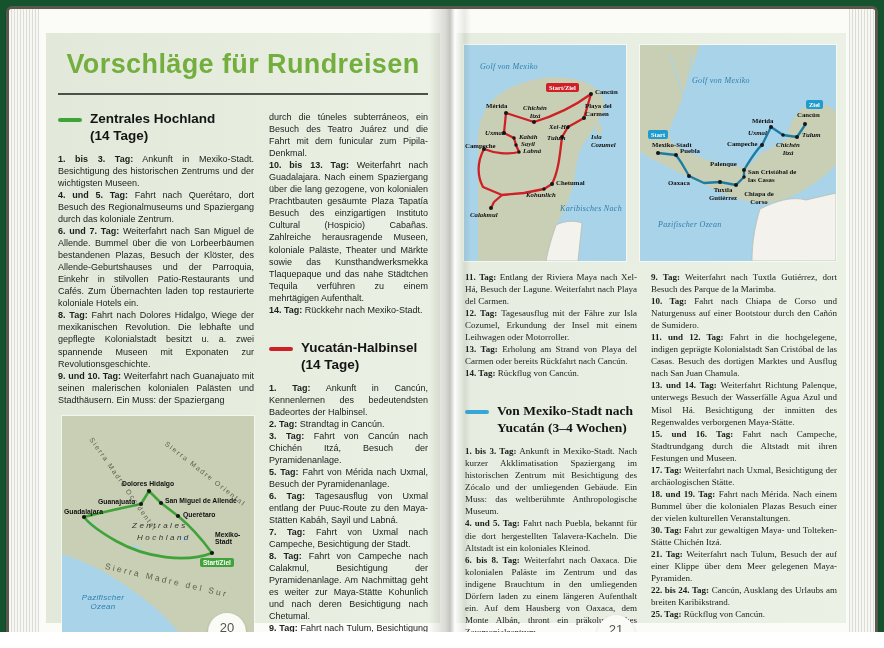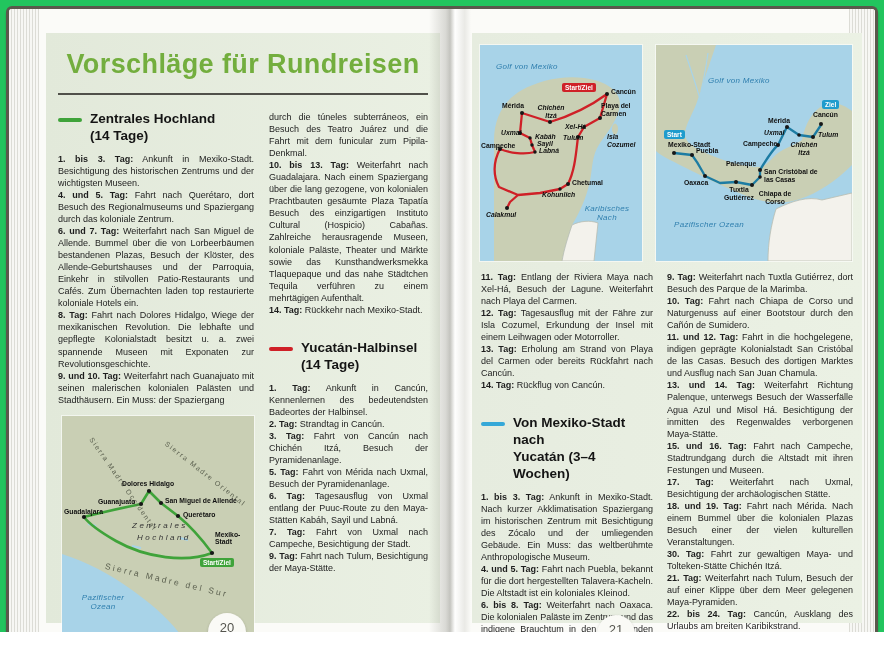--- a/index.html
+++ b/index.html
@@ -1,28 +1,28 @@
 <!DOCTYPE html>
 <html><head>
 <meta charset="utf-8">
 <style>
   html,body{margin:0;padding:0;background:#ffffff;font-family:"Liberation Sans","DejaVu Sans",sans-serif;}
-  .stage{position:relative;width:884px;height:632px;overflow:hidden;background:#22c55e;}
+  .stage{position:relative;width:884px;height:632px;overflow:hidden;background:#14532d;}
   .book{position:absolute;left:6px;top:6px;width:866px;height:630px;background:#fbfbf8;
         border:3px solid #5a594c;border-bottom:5px solid #3d3c33;border-radius:6px;overflow:hidden;
         box-shadow:0 3px 2px rgba(0,0,0,.25);}
   .edge-l{position:absolute;left:0;top:0;bottom:0;width:30px;
           background:repeating-linear-gradient(90deg,#f7f7f4 0 2px,#dcdcd6 2px 3px);}
   .edge-r{position:absolute;right:0;top:0;bottom:0;width:26px;
           background:repeating-linear-gradient(90deg,#dcdcd6 0 1px,#f7f7f4 1px 3px);}
   .spine{position:absolute;left:420px;top:0;width:42px;height:100%;pointer-events:none;
          background:linear-gradient(90deg,rgba(80,80,70,0) 0%,rgba(80,80,70,.20) 40%,rgba(80,80,70,.32) 50%,rgba(255,255,255,.85) 62%,rgba(80,80,70,.10) 85%,rgba(80,80,70,0) 100%);}
   .content{position:absolute;top:24px;height:590px;}
   .content-l{left:37px;width:394px;background:linear-gradient(90deg,#e2e9da,#eaf0e3);}
-  .content-r{left:463px;width:390px;background:linear-gradient(90deg,#e6ecdf,#ebf1e4);}
+  .content-r{left:447px;width:390px;background:linear-gradient(90deg,#e6ecdf,#ebf1e4);font-family:Liberation Serif, serif;}
 
   .title{margin:16px 8px 0;text-align:center;font-size:27px;font-weight:600;color:#73ae3e;letter-spacing:.4px;}
   .rule{height:2px;background:#50504a;margin:13px 12px 0;}
 
   .cols{display:flex;gap:15px;padding:16px 12px 0;}
   .c1l{width:196px;flex:none;}
   .c2l{flex:1;min-width:0;}
   .cols-r{display:flex;gap:14px;padding:10px 9px 0;}
   .c1r{width:172px;flex:none;}
   .c2r{flex:1;min-width:0;}
@@ -121,20 +121,21 @@
           <div class="sec mt">
             <span class="dash bg-r"></span>
             <h3><span>Yucatán-Halbinsel</span><br><span>(14 Tage)</span></h3>
           </div>
           <p class="day"><b>1. Tag:</b> <span>Ankunft in Cancún, Kennenlernen des bedeutendsten Badeortes der Halbinsel.</span></p>
           <p class="day"><b>2. Tag:</b> <span>Strandtag in Cancún.</span></p>
           <p class="day"><b>3. Tag:</b> <span>Fahrt von Cancún nach Chichén Itzá, Besuch der Pyramidenanlage.</span></p>
           <p class="day"><b>5. Tag:</b> <span>Fahrt von Mérida nach Uxmal, Besuch der Pyramidenanlage.</span></p>
           <p class="day"><b>6. Tag:</b> <span>Tagesausflug von Uxmal entlang der Puuc-Route zu den Maya-Stätten Kabáh, Sayil und Labná.</span></p>
           <p class="day"><b>7. Tag:</b> <span>Fahrt von Uxmal nach Campeche, Besichtigung der Stadt.</span></p>
+          <p class="day"><b>8. Tag:</b> <span>Fahrt von Campeche nach Calakmul, Besichtigung der Pyramidenanlage. Am Nachmittag geht es weiter zur Maya-Stätte Kohunlich und nach deren Besichtigung nach Chetumal.</span></p>
           <p class="day"><b>9. Tag:</b> <span>Fahrt nach Tulum, Besichtigung der Maya-Stätte.</span></p>
 
         </div>
       </div>
     </div>
 
     <div class="content content-r">
       <div class="maps-row">
 
         <div class="mapbox" id="map2">

